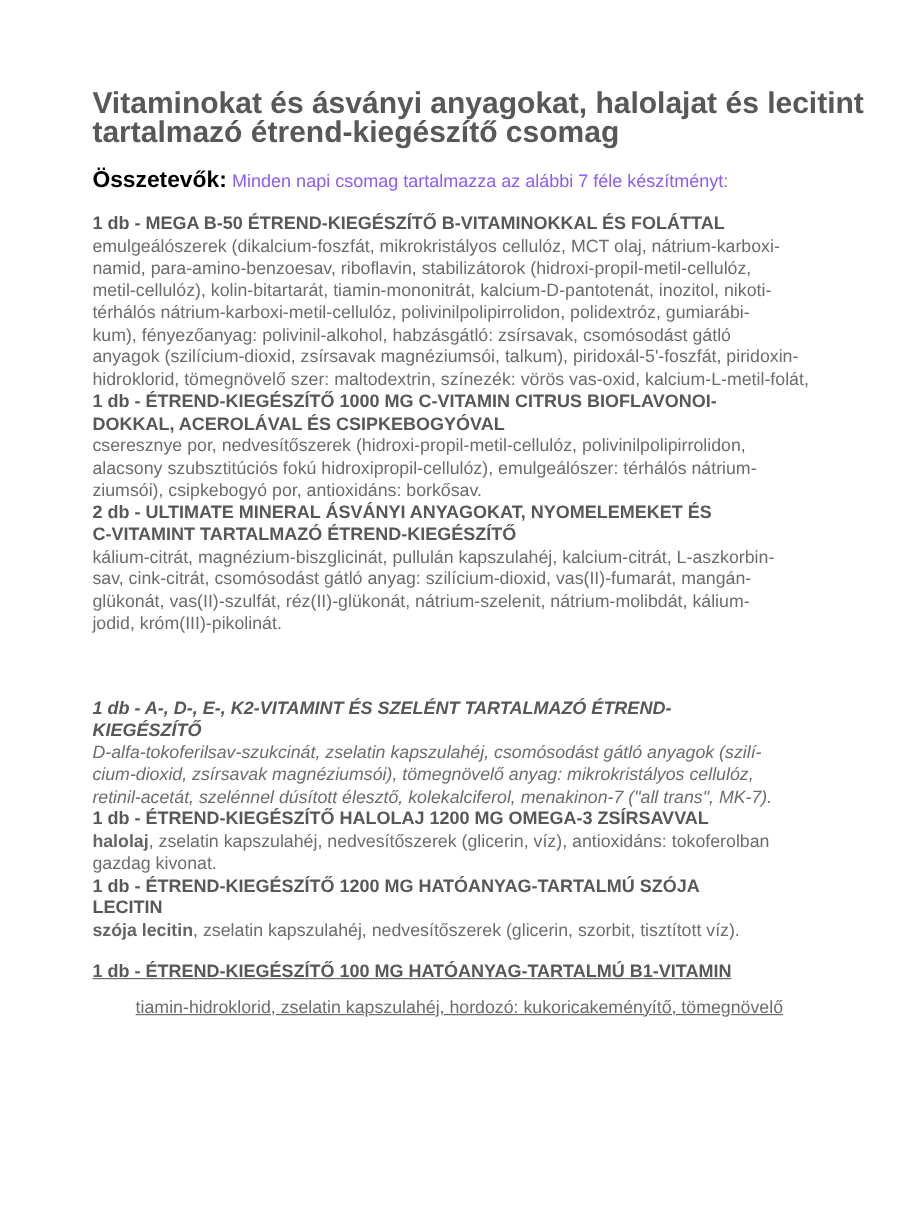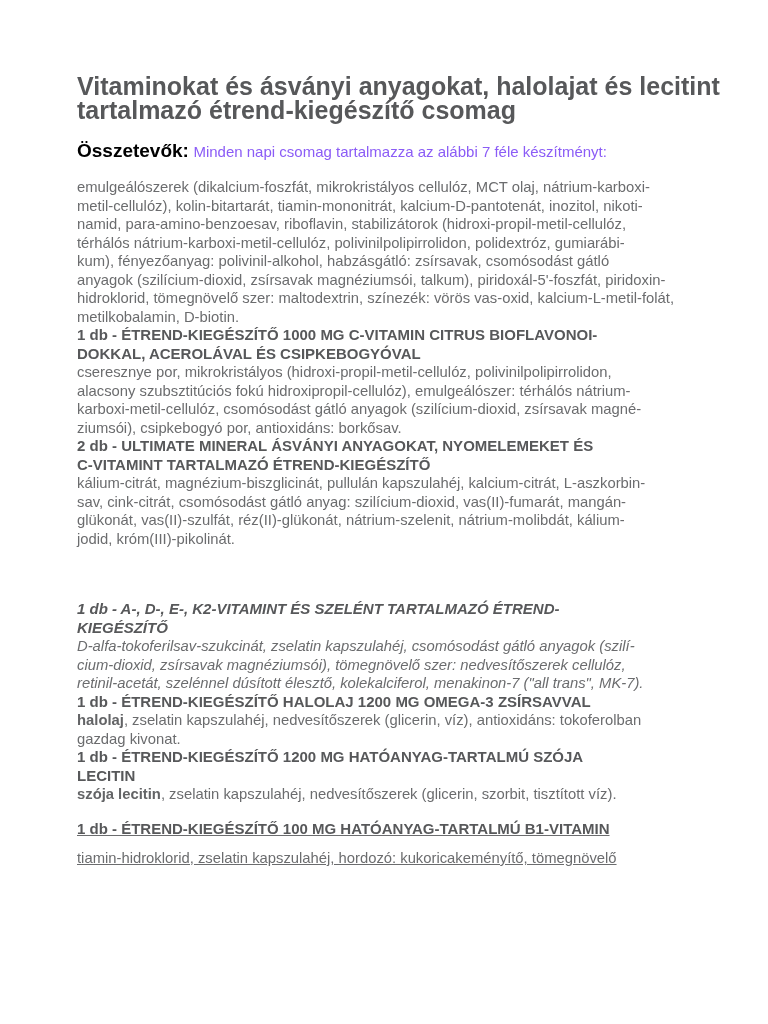--- a/index.html
+++ b/index.html
@@ -38,21 +38,21 @@
     color: #000000;
   }
   .intro-text {
     font-size: 15px;
     color: #8b5cf6;
   }
   .sections { margin-top: 14px; }
   .section { margin: 0; }
   .section.gap-lg { margin-top: 52px; font-style: italic; }
   .section.gap-sm { margin-top: 16px; text-decoration: underline; }
-  .section.body-gap .section-body { margin-top: 11px; }
+  .section.body-gap .section-body { margin-top: 11px; margin-left: 36px; }
   .section-heading .line {
     font-size: 15px;
     line-height: 18.5px;
     font-weight: bold;
     color: #57585a;
     white-space: nowrap;
   }
   .section-body .line {
     font-size: 14.8px;
     line-height: 18.5px;
@@ -71,40 +71,41 @@
     <div class="line">tartalmazó étrend-kiegészítő csomag</div>
   </h1>
 
   <div class="intro">
     <span class="intro-lead">Összetevők:</span>
     <span class="intro-text">Minden napi csomag tartalmazza az alábbi 7 féle készítményt:</span>
   </div>
 
   <div class="sections">
       <div class="section">
+        <div class="section-heading">
+          <div class="line">1 db - MEGA B-50 ÉTREND-KIEGÉSZÍTŐ B-VITAMINOKKAL ÉS FOLÁTTAL</div>
+        </div>
         <div class="section-body">
           <div class="line">emulgeálószerek (dikalcium-foszfát, mikrokristályos cellulóz, MCT olaj, nátrium-karboxi-</div>
+          <div class="line">namid, para-amino-benzoesav, riboflavin, stabilizátorok (hidroxi-propil-metil-cellulóz,</div>
           <div class="line">metil-cellulóz), kolin-bitartarát, tiamin-mononitrát, kalcium-D-pantotenát, inozitol, nikoti-</div>
-          <div class="line">namid, para-amino-benzoesav, riboflavin, stabilizátorok (hidroxi-propil-metil-cellulóz,</div>
           <div class="line">térhálós nátrium-karboxi-metil-cellulóz, polivinilpolipirrolidon, polidextróz, gumiarábi-</div>
           <div class="line">kum), fényezőanyag: polivinil-alkohol, habzásgátló: zsírsavak, csomósodást gátló</div>
           <div class="line">anyagok (szilícium-dioxid, zsírsavak magnéziumsói, talkum), piridoxál-5'-foszfát, piridoxin-</div>
           <div class="line">hidroklorid, tömegnövelő szer: maltodextrin, színezék: vörös vas-oxid, kalcium-L-metil-folát,</div>
-          <div class="line">metilkobalamin, D-biotin.</div>
         </div>
       </div>
       <div class="section">
         <div class="section-heading">
           <div class="line">1 db - ÉTREND-KIEGÉSZÍTŐ 1000 MG C-VITAMIN CITRUS BIOFLAVONOI-</div>
           <div class="line">DOKKAL, ACEROLÁVAL ÉS CSIPKEBOGYÓVAL</div>
         </div>
         <div class="section-body">
-          <div class="line">cseresznye por, mikrokristályos (hidroxi-propil-metil-cellulóz, polivinilpolipirrolidon,</div>
+          <div class="line">cseresznye por, nedvesítőszerek (hidroxi-propil-metil-cellulóz, polivinilpolipirrolidon,</div>
           <div class="line">alacsony szubsztitúciós fokú hidroxipropil-cellulóz), emulgeálószer: térhálós nátrium-</div>
-          <div class="line">karboxi-metil-cellulóz, csomósodást gátló anyagok (szilícium-dioxid, zsírsavak magné-</div>
           <div class="line">ziumsói), csipkebogyó por, antioxidáns: borkősav.</div>
         </div>
       </div>
       <div class="section">
         <div class="section-heading">
           <div class="line">2 db - ULTIMATE MINERAL ÁSVÁNYI ANYAGOKAT, NYOMELEMEKET ÉS</div>
           <div class="line">C-VITAMINT TARTALMAZÓ ÉTREND-KIEGÉSZÍTŐ</div>
         </div>
         <div class="section-body">
           <div class="line">kálium-citrát, magnézium-biszglicinát, pullulán kapszulahéj, kalcium-citrát, L-aszkorbin-</div>
@@ -113,21 +114,21 @@
           <div class="line">jodid, króm(III)-pikolinát.</div>
         </div>
       </div>
       <div class="section gap-lg">
         <div class="section-heading">
           <div class="line">1 db - A-, D-, E-, K2-VITAMINT ÉS SZELÉNT TARTALMAZÓ ÉTREND-</div>
           <div class="line">KIEGÉSZÍTŐ</div>
         </div>
         <div class="section-body">
           <div class="line">D-alfa-tokoferilsav-szukcinát, zselatin kapszulahéj, csomósodást gátló anyagok (szilí-</div>
-          <div class="line">cium-dioxid, zsírsavak magnéziumsói), tömegnövelő szer: nedvesítőszerek cellulóz,</div>
+          <div class="line">cium-dioxid, zsírsavak magnéziumsói), tömegnövelő anyag: mikrokristályos cellulóz,</div>
           <div class="line">retinil-acetát, szelénnel dúsított élesztő, kolekalciferol, menakinon-7 ("all trans", MK-7).</div>
         </div>
       </div>
       <div class="section">
         <div class="section-heading">
           <div class="line">1 db - ÉTREND-KIEGÉSZÍTŐ HALOLAJ 1200 MG OMEGA-3 ZSÍRSAVVAL</div>
         </div>
         <div class="section-body">
           <div class="line"><b>halolaj</b>, zselatin kapszulahéj, nedvesítőszerek (glicerin, víz), antioxidáns: tokoferolban</div>
           <div class="line">gazdag kivonat.</div>

